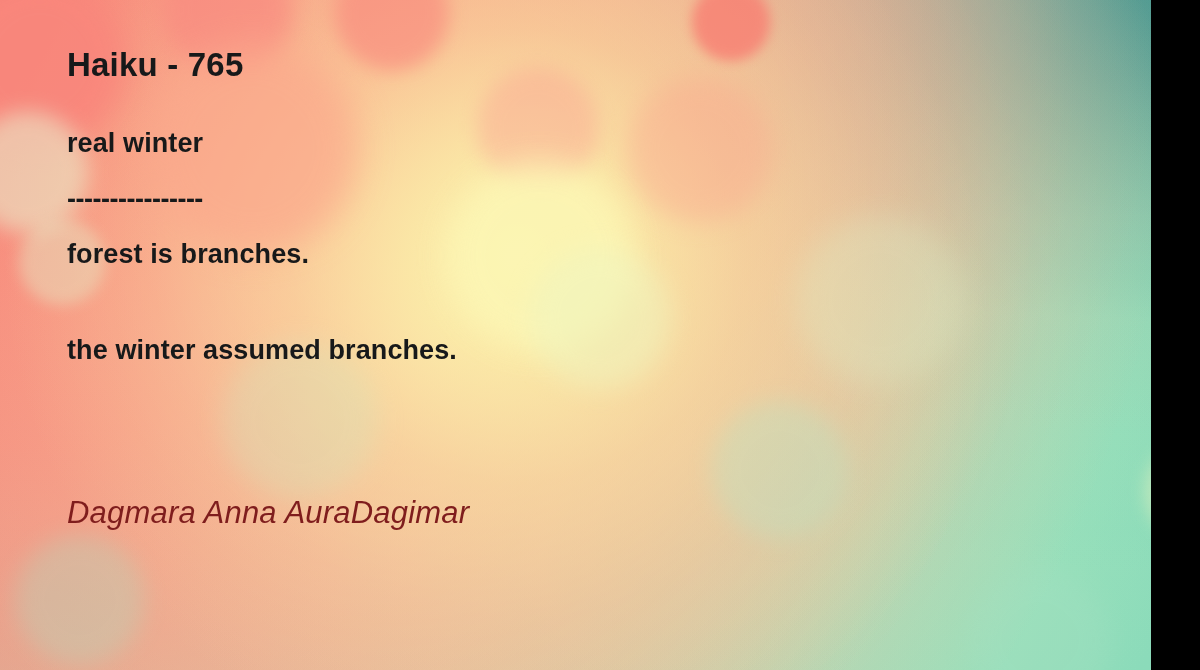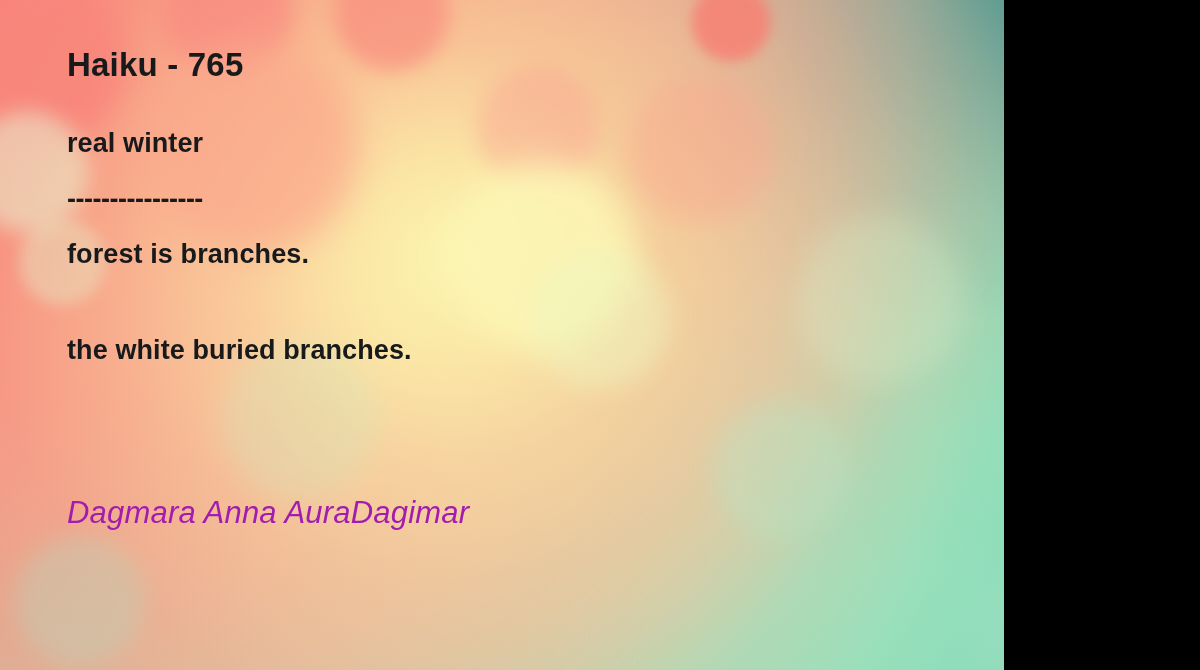--- a/index.html
+++ b/index.html
@@ -2,25 +2,26 @@
 <html><head>
 <meta charset="utf-8">
 <style>
   html, body {
     margin: 0;
     padding: 0;
     background: #000;
   }
   #poem-card {
     position: relative;
-    width: 1004px;
+    width: 1103px;
     height: 670px;
     overflow: hidden;
     font-family: "Liberation Sans", sans-serif;
     background: #8FDCBB;
+    padding-left: 48px;
   }
 
   
   .bg-layer {
     position: absolute;
     inset: 0;
     pointer-events: none;
   }
 
   
@@ -101,21 +102,21 @@
   #poem-line-divider {
     letter-spacing: -0.5px;
   }
   .gap-sm { height: 22px; }
   .gap-md { height: 62px; }
   .gap-lg { height: 64px; }
   #poem-author {
     font-size: 31px;
     font-style: italic;
     font-weight: normal;
-    color: #a21caf;
+    color: #7f1d1d;
     line-height: 1.2;
     letter-spacing: 0.2px;
     margin: 0;
   }
 </style>
 </head>
 <body>
 
 <div id="poem-card">
 
@@ -153,21 +154,21 @@
     <div class="gap-sm"></div>
 
     <div class="poem-line" id="poem-line-divider">----------------</div>
 
     <div class="gap-sm"></div>
 
     <div class="poem-line" id="poem-line-3">forest is branches.</div>
 
     <div class="gap-md"></div>
 
-    <div class="poem-line" id="poem-line-4">the white buried branches.</div>
+    <div class="poem-line" id="poem-line-4">the winter assumed branches.</div>
 
     <div class="gap-md"></div>
 
 
     <div class="gap-lg"></div>
 
     <div id="poem-author">Dagmara Anna AuraDagimar</div>
   </div>
 
 </div>

